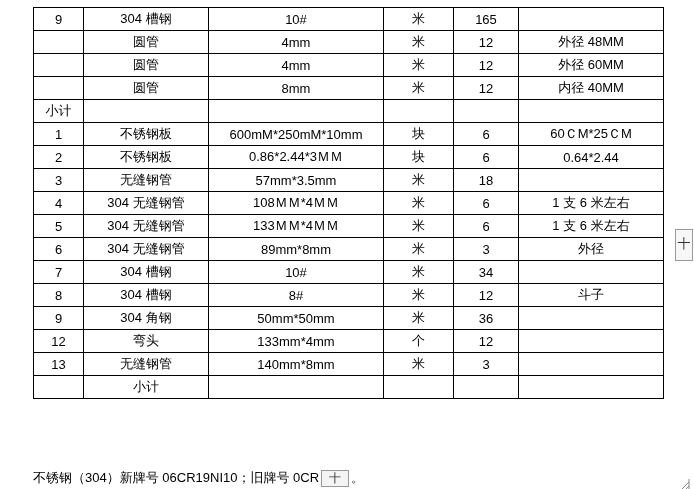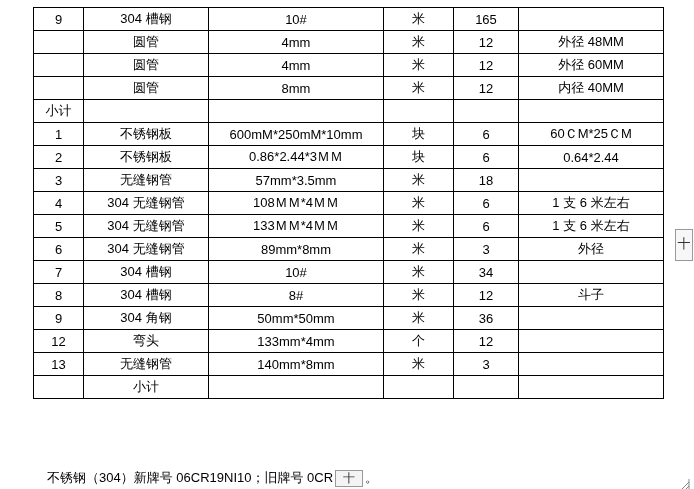--- a/index.html
+++ b/index.html
@@ -43,21 +43,20 @@
   col.c3 { width: 70px; }
   col.c4 { width: 65px; }
   col.c5 { width: 145px; }
 
   .note {
     position: absolute;
     left: 33px;
     top: 462px;
     font-size: 13px;
     white-space: nowrap;
-    margin-left: 14px;
   }
   .note .zoom-box {
     display: inline-block;
     border: 1px solid #999999;
     background: #f4f4f4;
     width: 26px;
     height: 15px;
     line-height: 14px;
     text-align: center;
     font-size: 12px;

